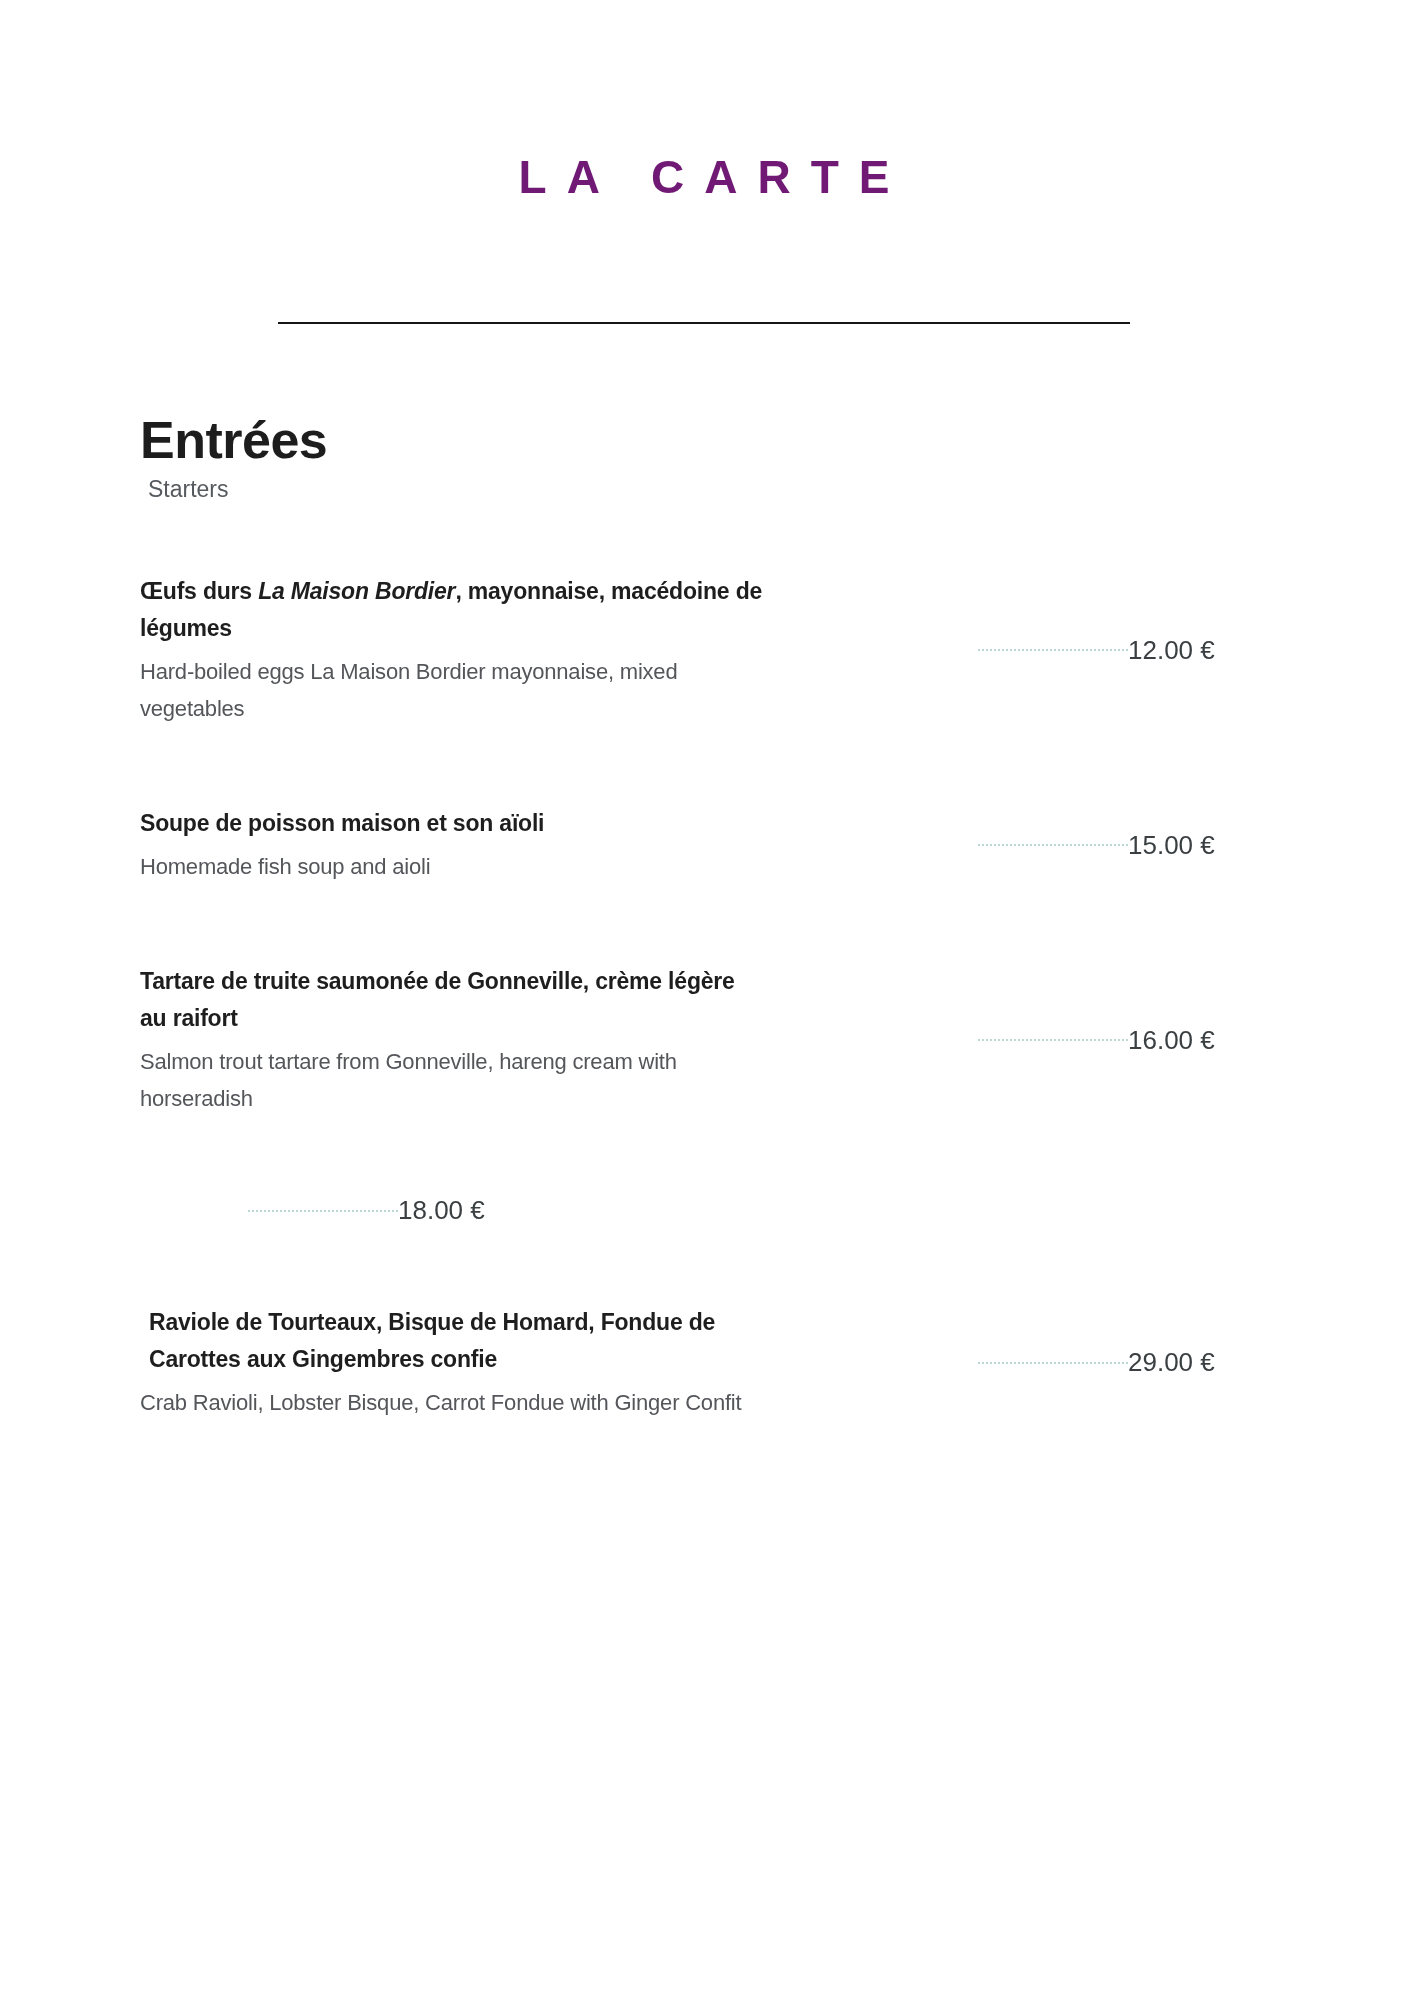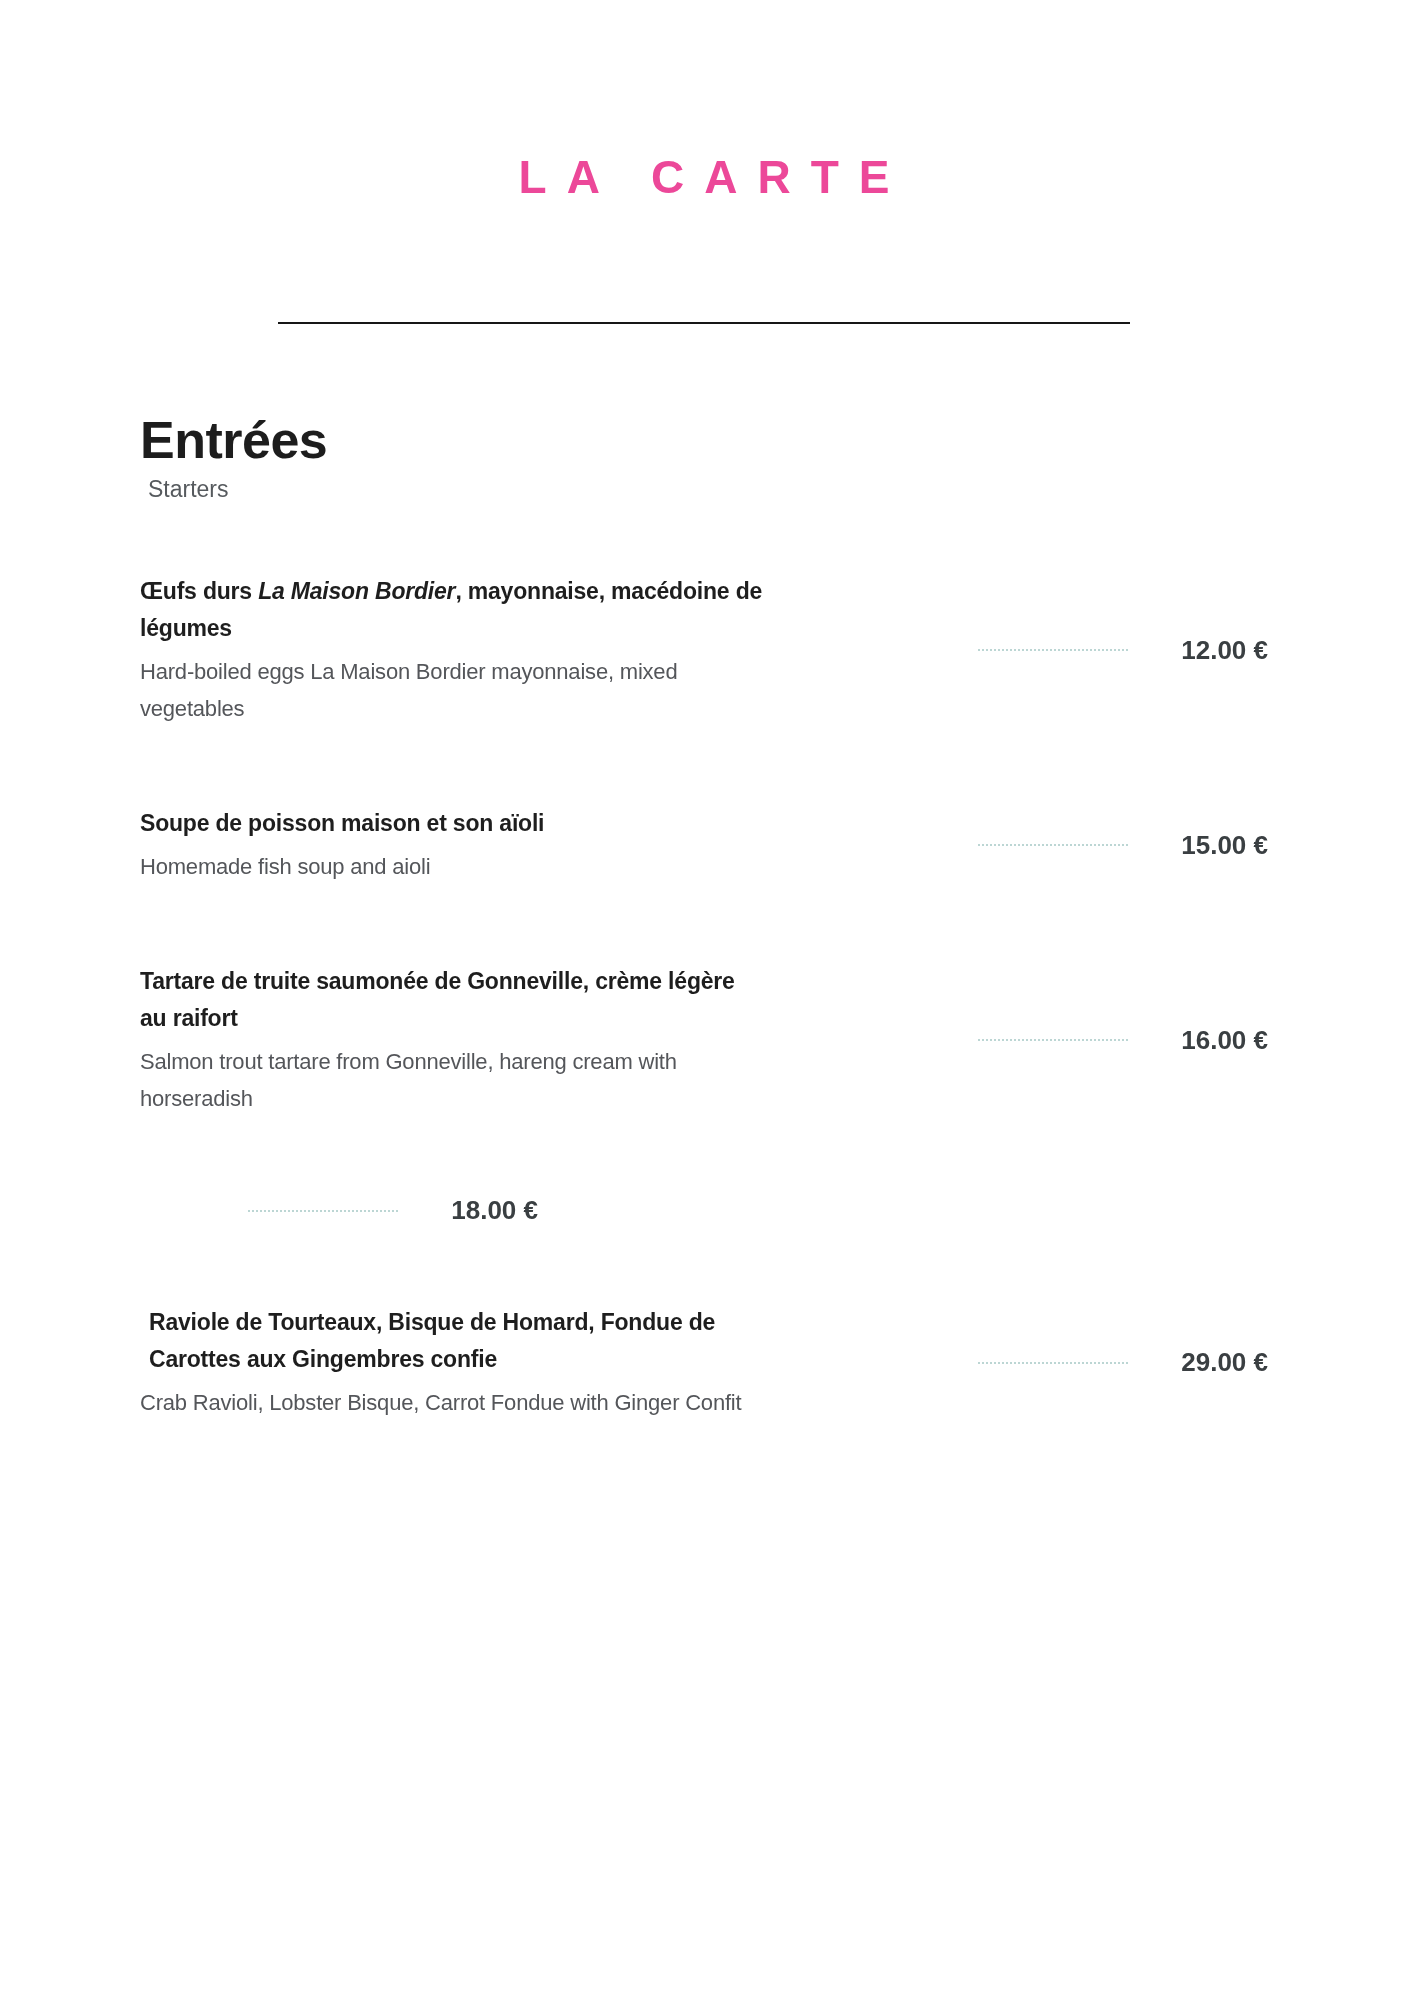--- a/index.html
+++ b/index.html
@@ -13,21 +13,21 @@
     padding: 150px 146px 0 140px;
     overflow: hidden;
   }
   .menu-title {
     margin: 0;
     text-align: center;
     font-size: 46px;
     font-weight: 700;
     letter-spacing: 20px;
     padding-left: 20px; 
-    color: #ec4899;
+    color: #701a75;
   }
   .title-divider {
     width: 852px;
     border: none;
     border-top: 2px solid #161616;
     margin: 118px auto 0 auto;
   }
   .section-heading {
     margin: 86px 0 0 0;
     font-size: 52px;
@@ -68,23 +68,23 @@
   .dotted-leader {
     flex-shrink: 0;
     width: 150px;
     height: 0;
     border-bottom: 2px dotted var(--leader-color, #bcd6d4);
   }
   .leader-gap { flex-shrink: 0; width: 108px; }
   .item-price {
     flex-shrink: 0;
     width: 140px;
-    text-align: right;
+    text-align: left;
     font-size: 26px;
-    font-weight: 700;
+    font-weight: 400;
     white-space: nowrap;
     color: var(--price-color, #3a3f42);
   }
 </style>
 </head>
 <body>
 
 <div class="page">
 
   <h1 class="menu-title">LA CARTE</h1>

